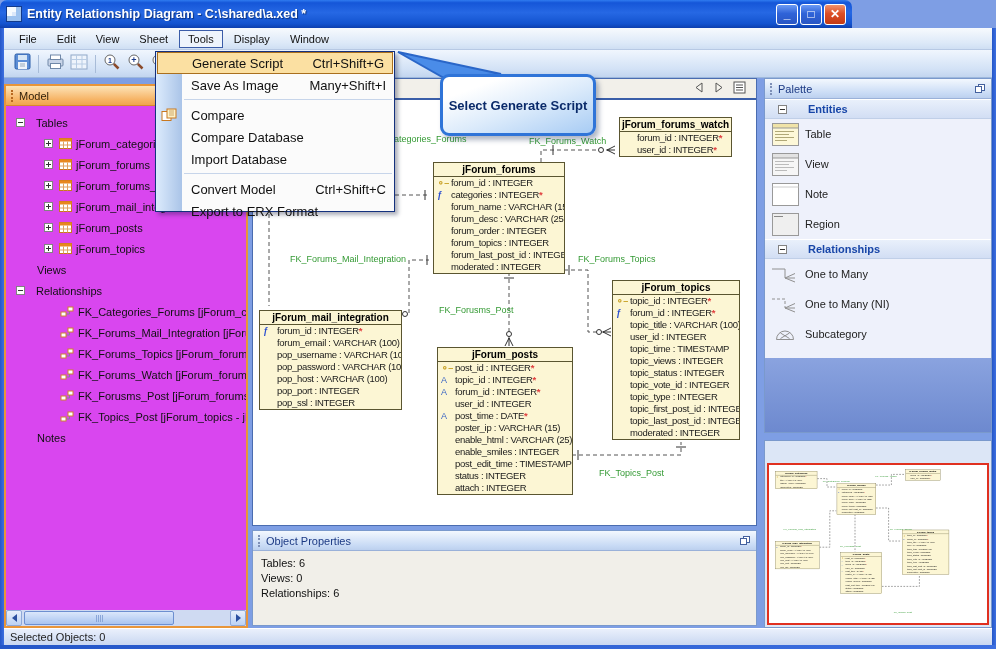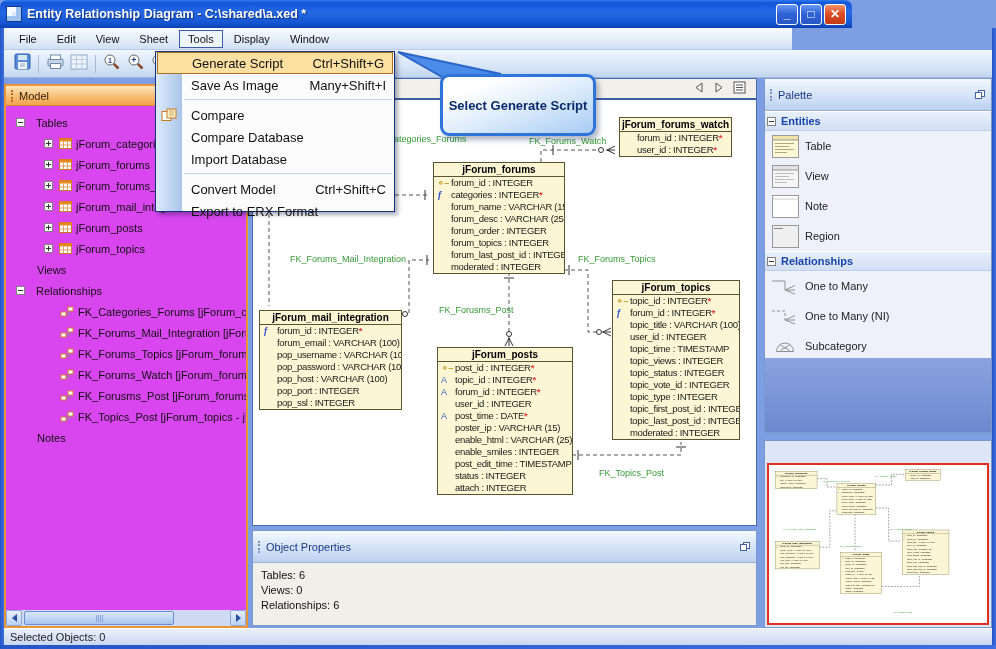--- a/index.html
+++ b/index.html
@@ -15,21 +15,21 @@
   .titlebar .ttext{color:#fff;font-weight:bold;font-size:12.5px;text-shadow:1px 1px 1px #09307e;flex:1;
     white-space:nowrap;overflow:hidden;}
   .tbtns{display:flex;gap:2px;}
   .tbtn{width:22px;height:21px;border:1px solid #fff;border-radius:3px;color:#fff;font-weight:bold;
     font-size:12px;line-height:19px;text-align:center;
     background:linear-gradient(180deg,#6b9af4,#2f63d8 45%,#2a56c4);}
   .tbtn.close{background:linear-gradient(180deg,#f0926c,#dd4f27 45%,#c43a14);}
   .winborder{position:absolute;background:linear-gradient(90deg,#2456c8,#3d6fe0);}
 
   
-  .menubar{position:absolute;left:4px;top:28px;width:788px;height:22px;
+  .menubar{position:absolute;left:4px;top:28px;width:988px;height:22px;
     background:linear-gradient(180deg,#f7fafd,#dde9f8 70%,#cfdff3);
     border-bottom:1px solid #b7c9e4;display:flex;align-items:center;font-size:11px;color:#111;padding-left:6px;}
   .mi{padding:3px 9px;margin-right:2px;cursor:default;}
   .mi.open{border:1px solid #3a5ca8;background:#eef4fc;padding:2px 8px;}
   .toolbar{position:absolute;left:4px;top:50px;width:988px;height:28px;
     background:linear-gradient(180deg,#f0f6fe,#d3e2f6 70%,#c2d5ef);
     border-bottom:1px solid #9db8dc;display:flex;align-items:center;padding-left:6px;}
   .tbbtn{width:24px;height:24px;display:flex;align-items:center;justify-content:center;border-radius:2px;}
   .tbsep{width:1px;height:18px;background:#a8bcd8;margin:0 4px;}
 
@@ -49,21 +49,21 @@
   .callout{position:absolute;left:440px;top:74px;width:156px;height:62px;z-index:25;
     border:3px solid #2f74d8;border-radius:9px;
     background:linear-gradient(160deg,#ffffff 20%,#dcebfb 55%,#a8ccf4);
     box-shadow:3px 4px 5px rgba(30,50,90,.35);
     display:flex;align-items:center;justify-content:center;text-align:center;
     font-weight:bold;font-size:13px;color:#0a2a6a;}
   .callout-tail{position:absolute;left:396px;top:50px;z-index:24;}
 
   
   .panel{position:absolute;background:#fff;border:1px solid #7a99cc;}
-  .phead{height:32px;background:linear-gradient(180deg,#f3f8fe,#c9dbf5 75%,#bcd0ee);
+  .phead{height:20px;background:linear-gradient(180deg,#f3f8fe,#c9dbf5 75%,#bcd0ee);
     border-bottom:1px solid #9ab1d9;display:flex;align-items:center;padding:0 5px;
     font-size:11px;color:#1c3a84;}
   .phead .grip{width:3px;height:12px;border-left:2px dotted #7e90b8;margin-right:5px;}
   .floatico{margin-left:auto;}
 
   
   #model-panel{left:4px;top:84px;width:244px;height:544px;border:2px solid #e8953a;background:#d946ef;}
   #model-head{height:20px;background:linear-gradient(180deg,#fde4b8,#f6b161 75%,#f0a44e);
     border-bottom:1px solid #d88a2e;display:flex;align-items:center;padding:0 5px;font-size:11px;color:#2e1e08;}
   #model-head .grip{border-left:2px dotted #b86820;width:3px;height:12px;margin-right:5px;}
@@ -100,21 +100,21 @@
   .fi-idx{color:#3b66c4;font-size:8px;}
   .req{color:#e03c3c;font-weight:bold;}
   .fklabel{position:absolute;font-size:9px;color:#349a34;white-space:nowrap;}
   .dash{stroke:#555;stroke-width:1;fill:none;stroke-dasharray:4 3;}
   .tick{stroke:#333;stroke-width:1;fill:none;}
   .dot{fill:#fff;stroke:#333;stroke-width:1;}
 
   
   #palette{left:764px;top:78px;width:228px;height:355px;background:#eef1fb;}
   .sect-head{height:20px;background:linear-gradient(180deg,#e9f0fb,#d2def4);border-top:1px solid #fff;
-    border-bottom:1px solid #c0cfe8;display:flex;align-items:center;padding:0 2px;gap:5px;
+    border-bottom:1px solid #c0cfe8;display:flex;align-items:center;padding:0 13px;gap:21px;
     font-size:11px;font-weight:bold;color:#1846a8;}
   .pitem{height:30px;display:flex;align-items:center;font-size:11px;color:#222;}
   .pthumb{width:40px;display:flex;justify-content:center;}
   #pal-empty{position:absolute;left:0;right:0;bottom:0;height:74px;
     background:linear-gradient(180deg,#8aa3df,#6d89cf);}
 
   
   #overview{left:764px;top:440px;width:228px;height:188px;background:#dce6f6;}
   #ov-body{position:absolute;left:2px;top:22px;width:222px;height:162px;background:#fff;border:2px solid #e03020;overflow:hidden;}
   #ov-diagram{position:absolute;left:2px;top:1px;width:770px;height:575px;transform:scale(0.28);transform-origin:0 0;}

